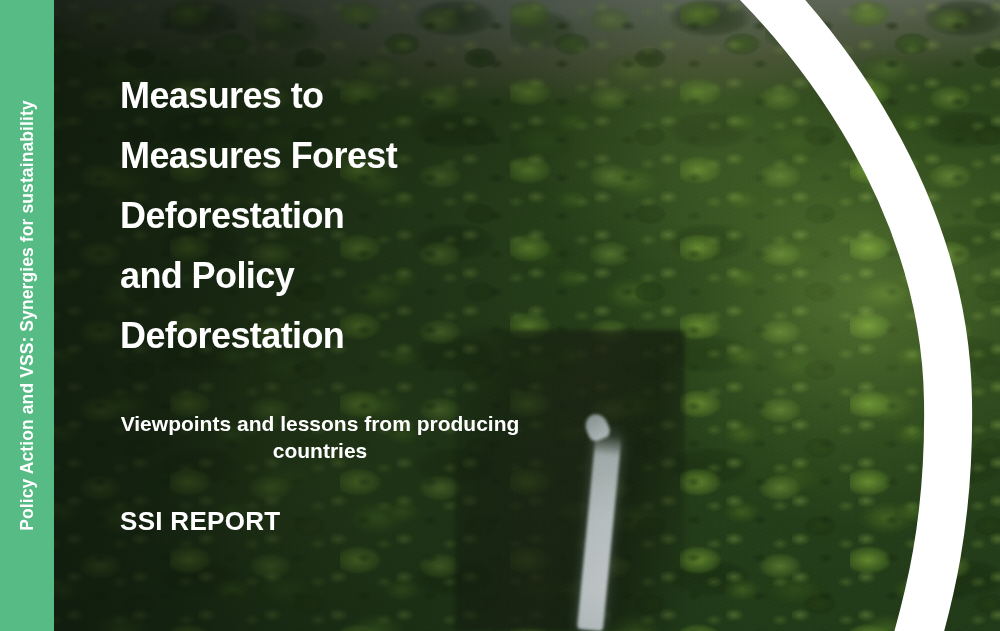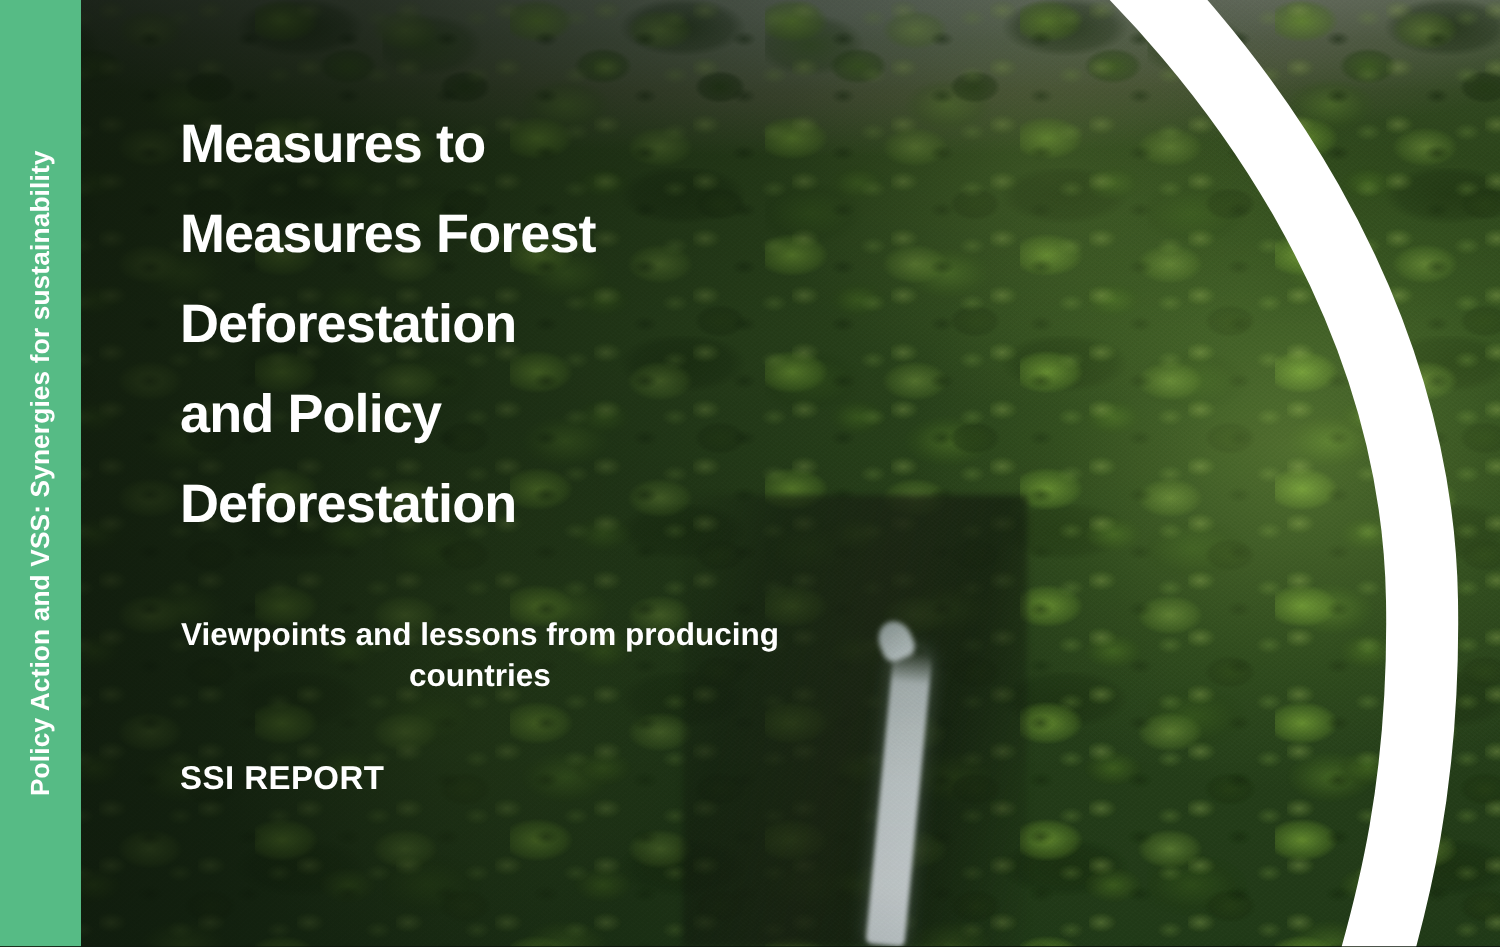--- a/index.html
+++ b/index.html
@@ -186,21 +186,21 @@
     color: #ffffff;
     font-size: 21px;
     line-height: 27px;
     font-weight: bold;
     max-width: 400px;
     text-align: center;
   }
   .cover-kicker {
     margin: 42px 0 0 0;
     color: #ffffff;
-    font-size: 22px;
+    font-size: 26px;
     font-weight: bold;
     letter-spacing: .3px;
   }
 </style>
 </head>
 <body>
 
 <div id="page">
 
   <div class="photo">

